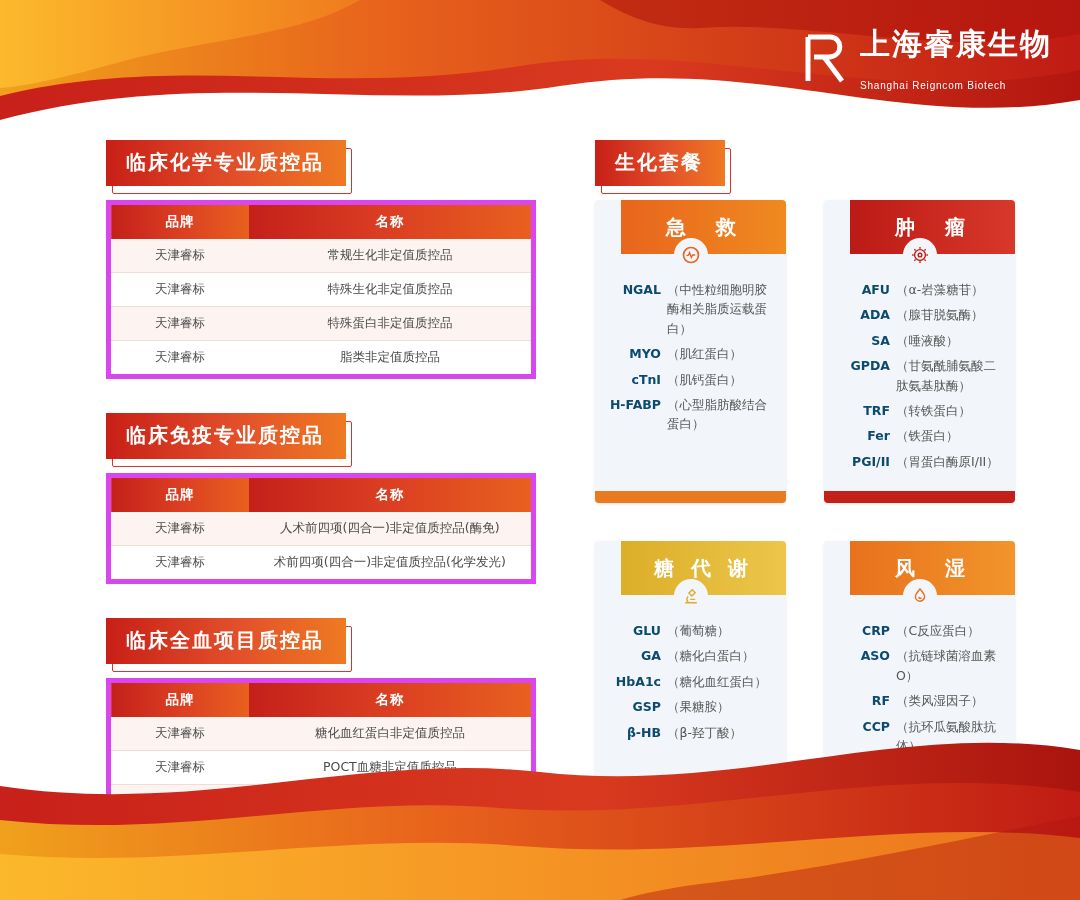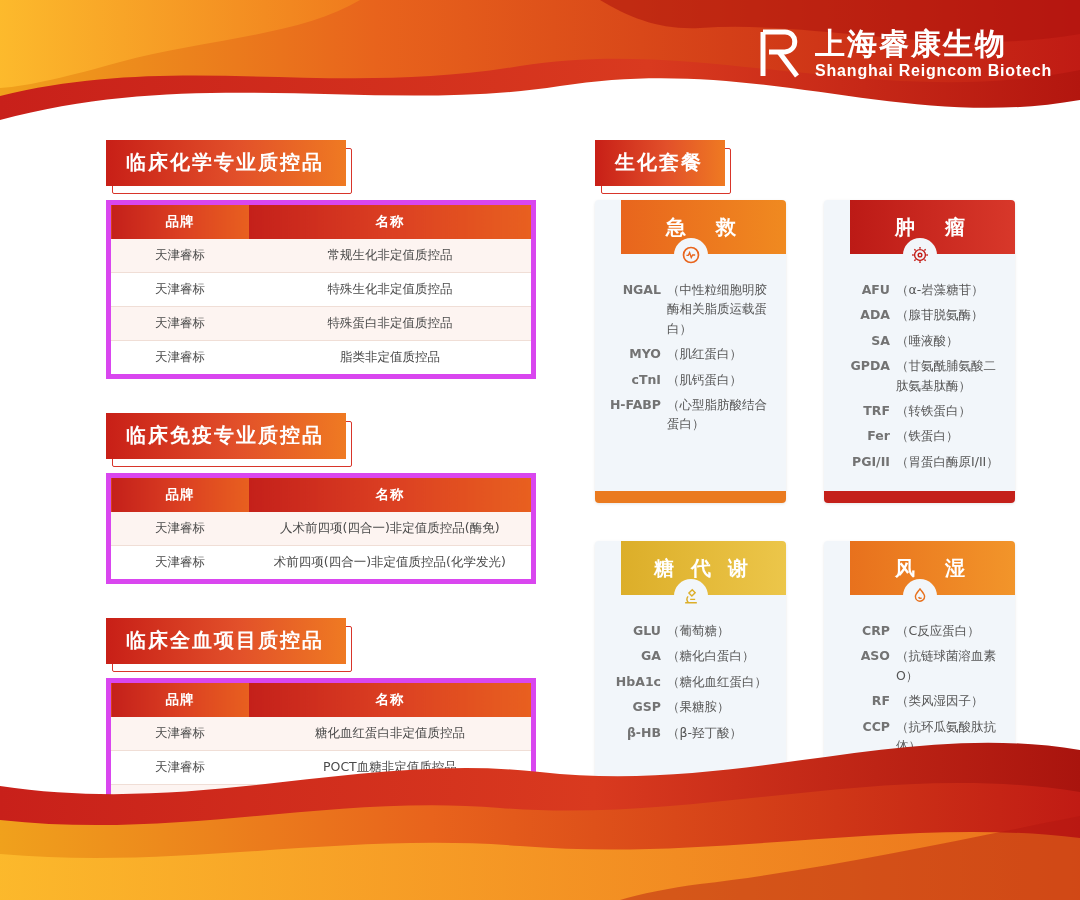--- a/index.html
+++ b/index.html
@@ -31,23 +31,22 @@
   }
   .logo-mark {
     width: 46px; height: 52px;
     display: flex; align-items: center; justify-content: center;
   }
   .logo-text .cn {
     font-size: 30px; font-weight: bold; letter-spacing: 2px; line-height: 1.05;
     font-family: "DejaVu Sans", sans-serif;
   }
   .logo-text .en {
-    font-size: 16px; letter-spacing: 0.8px; margin-top: 2px;
+    font-size: 10px; letter-spacing: 0.8px; margin-top: 20px;
     font-family: "Liberation Sans", sans-serif;
-    font-weight: bold;
   }
 
   
   .content {
     position: absolute; top: 140px; left: 0; width: 1080px;
   }
   .col-left  { position: absolute; left: 106px;  top: 0; width: 430px; }
   .col-right { position: absolute; left: 595px; top: 0; width: 420px; }
 
   
@@ -130,21 +129,21 @@
     flex: 1;
     padding: 6px 10px 14px 10px;
   }
   .item {
     display: flex; align-items: flex-start;
     font-size: 12.5px; line-height: 1.55;
     margin-bottom: 6px;
     font-family: "DejaVu Sans", sans-serif;
   }
   .item .abbr {
-    color: #737373; font-weight: bold;
+    color: #0c4a6e; font-weight: bold;
     width: 62px; text-align: right; flex: 0 0 62px;
     padding-right: 6px;
   }
   .item .name { color: #555; flex: 1; }
   .card .foot { height: 12px; }
 
   
 </style>
 </head>
 <body>

